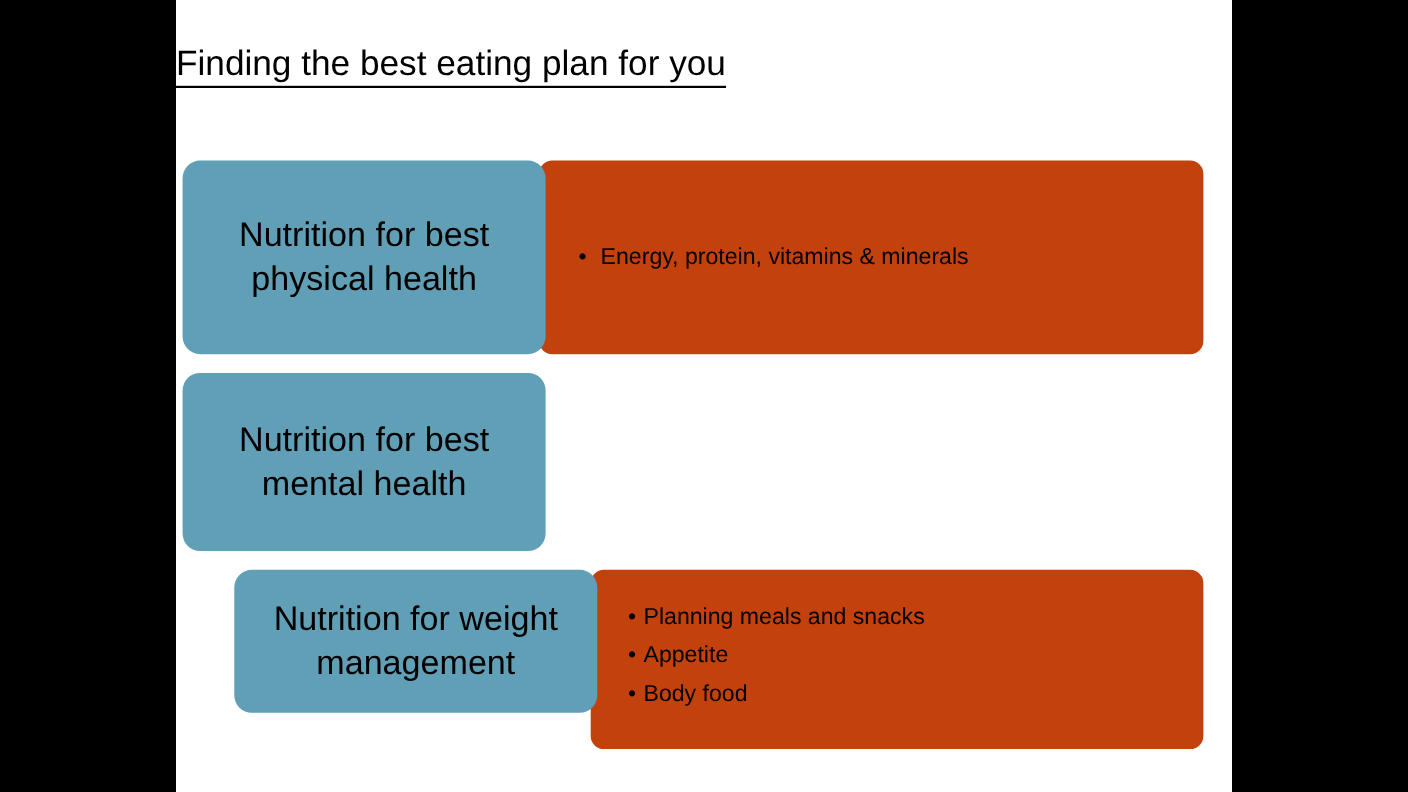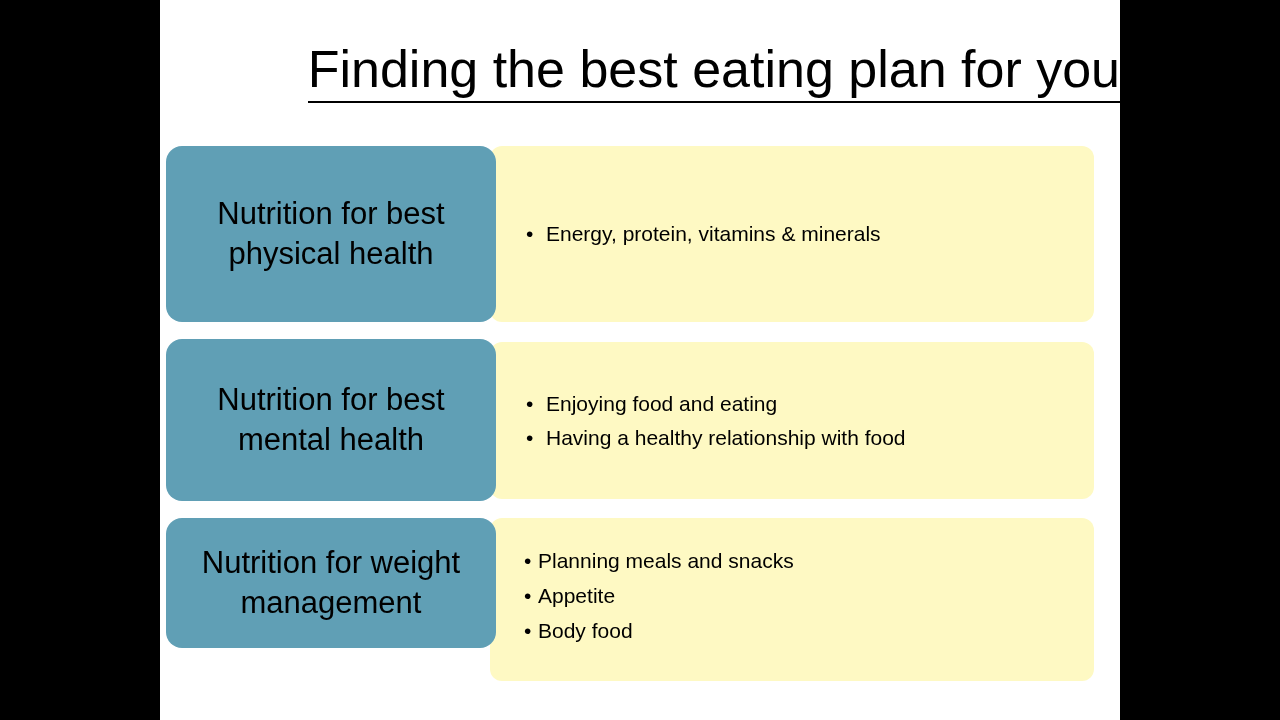--- a/index.html
+++ b/index.html
@@ -26,22 +26,22 @@
     width: 960px;
     height: 720px;
     background: #ffffff;
     box-sizing: border-box;
   }
   .slide-title {
     position: absolute;
     left: 0;
     top: 38px;
     width: 960px;
-    text-align: right;
-    font-size: 52px;
+    text-align: left;
+    font-size: 32px;
     line-height: 1.2;
     color: #000000;
     font-family: "Liberation Sans", sans-serif;
     letter-spacing: 0px;
   }
   .slide-title span {
     border-bottom: 2px solid #000000;
     padding-bottom: 3px;
   }
   .rows {
@@ -67,21 +67,21 @@
     color: #000000;
     font-size: 31px;
     line-height: 1.28;
     padding: 10px 14px;
     box-sizing: border-box;
     position: relative;
     z-index: 2;
   }
   .row-body {
     flex: 1 1 auto;
-    background: #fef9c3;
+    background: #c2410c;
     border-radius: 12px;
     margin-left: -6px;
     padding: 18px 26px 18px 34px;
     box-sizing: border-box;
     display: flex;
     flex-direction: column;
     justify-content: center;
   }
   .bullet-list {
     margin: 0;
@@ -107,21 +107,21 @@
     padding-left: 14px;
     margin-bottom: 7px;
   }
   .bullet-list.tight li:before {
     left: 0;
   }
   .row.r1 .row-label { height: 176px; }
   .row.r1 .row-body { height: 176px; }
   .row.r2 .row-label { height: 162px; }
   .row.r2 .row-body { height: 157px; margin-top: 3px; }
-  .row.r3 .row-label { height: 130px; }
+  .row.r3 .row-label { height: 130px; margin-left: 47px; }
   .row.r3 .row-body { height: 163px; }
 </style>
 </head>
 <body>
 
 <div class="stage">
   <div class="slide">
 
     <div class="slide-title">
       <span>Finding the best eating plan for you</span>
@@ -137,26 +137,20 @@
           <ul class="bullet-list">
             <li>Energy, protein, vitamins &amp; minerals</li>
           </ul>
         </div>
       </div>
 
       <div class="row r2">
         <div class="row-label">
           <span>Nutrition for best mental health</span>
         </div>
-        <div class="row-body">
-          <ul class="bullet-list">
-            <li>Enjoying food and eating</li>
-            <li>Having a healthy relationship with food</li>
-          </ul>
-        </div>
       </div>
 
       <div class="row r3">
         <div class="row-label">
           <span>Nutrition for weight management</span>
         </div>
         <div class="row-body">
           <ul class="bullet-list tight">
             <li>Planning meals and snacks</li>
             <li>Appetite</li>

